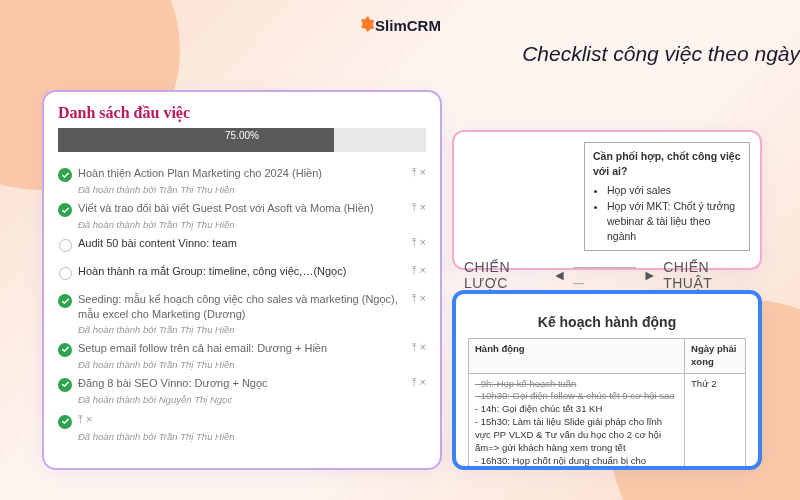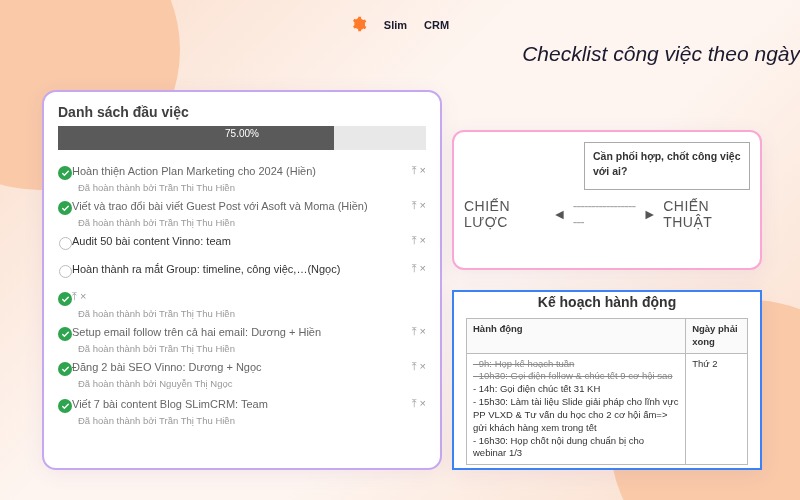--- a/index.html
+++ b/index.html
@@ -32,22 +32,22 @@
     .logo-wrap {
       position: absolute;
       top: 16px;
       left: 0;
       width: 100%;
       text-align: center;
     }
     .logo {
       display: inline-flex;
       align-items: center;
-      gap: 17px;
-      font-size: 11px;
+      gap: 0;
+      font-size: 15px;
       font-weight: 600;
       color: #1a1a2e;
     }
     .logo-text-bold { font-weight: 800; }
     .page-title {
       position: absolute;
       top: 42px;
       left: 0;
       width: 100%;
       text-align: right;
@@ -64,24 +64,25 @@
       width: 400px;
       height: 380px;
       background: #fff;
       border: 2px solid #c5a8f0;
       border-radius: 14px;
       padding: 12px 14px;
       box-shadow: 0 4px 20px rgba(100,70,160,0.08);
       overflow: hidden;
     }
     .checklist-header {
-      font-size: 14px;
+      font-size: 16px;
       font-weight: 600;
-      color: #404040;
+      color: #be185d;
       margin-bottom: 6px;
+      font-family: Liberation Serif, serif;
     }
     .progress-bar {
       position: relative;
       width: 100%;
       height: 24px;
       background: #e8e8e8;
       border-radius: 0;
       margin-bottom: 10px;
     }
     .progress-fill {
@@ -96,20 +97,21 @@
       height: 100%;
       text-align: center;
       font-size: 10px;
       line-height: 15px;
       color: #fff;
     }
     .task-row {
       display: flex;
       align-items: flex-start;
       padding: 4px 0;
+      gap: 6px;
       position: relative;
     }
     .task-icon {
       flex: 0 0 14px;
       height: 14px;
       margin-top: 2px;
       display: flex;
       align-items: center;
       justify-content: center;
     }
@@ -135,20 +137,21 @@
       line-height: 1.35;
       color: #333;
     }
     .task-text.done { color: #666; }
     .task-completed-by {
       font-size: 9.5px;
       color: #999;
       padding-left: 20px;
       margin-top: -2px;
       margin-bottom: 2px;
+      font-style: italic;
     }
     .task-actions {
       flex: 0 0 auto;
       display: flex;
       gap: 3px;
       font-size: 11px;
       color: #999;
     }
     
     .panel-collab {
@@ -187,23 +190,23 @@
     }
     .arrow-row .dashes { color: #aaa; letter-spacing: -1px; }
     
     .panel-plan {
       position: absolute;
       top: 290px;
       right: 38px;
       width: 310px;
       height: 180px;
       background: #fff;
-      border: 2px solid #3b82f6;
-      border-radius: 0;
-      padding: 2px 12px;
+      border: 4px solid #3b82f6;
+      border-radius: 12px;
+      padding: 20px 12px;
       box-shadow: 0 4px 20px rgba(100,70,160,0.08);
       overflow: hidden;
     }
     .plan-title {
       text-align: center;
       font-size: 14px;
       font-weight: 700;
       color: #333;
       margin-bottom: 8px;
     }
@@ -303,20 +306,21 @@
   </div>
 
   <div class="task-row" style="margin-top:4px;">
     <span class="task-icon">
         <span class="check-circle">
           <svg viewBox="0 0 16 16">
             <path d="M3 8l3 3 7-7" stroke="#fff" stroke-width="2.5" fill="none" stroke-linecap="round"></path>
           </svg>
         </span>
       </span>
+    <span class="task-text done">Seeding: mẫu kế hoạch công việc cho sales và marketing (Ngọc), mẫu excel cho Marketing (Dương)</span>
     <span class="task-actions">
         <span>⤒</span>
         <span>×</span>
       </span>
   </div>
   <div class="task-completed-by">Đã hoàn thành bởi Trần Thị Thu Hiền</div>
 
   <div class="task-row">
     <span class="task-icon">
         <span class="check-circle">
@@ -334,48 +338,51 @@
   <div class="task-completed-by">Đã hoàn thành bởi Trần Thị Thu Hiền</div>
 
   <div class="task-row">
     <span class="task-icon">
         <span class="check-circle">
           <svg viewBox="0 0 16 16">
             <path d="M3 8l3 3 7-7" stroke="#fff" stroke-width="2.5" fill="none" stroke-linecap="round"></path>
           </svg>
         </span>
       </span>
-    <span class="task-text done">Đăng 2 bài SEO Vinno: Dương + Ngọc</span>
+    <span class="task-text done">Đăng 8 bài SEO Vinno: Dương + Ngọc</span>
     <span class="task-actions">
         <span>⤒</span>
         <span>×</span>
       </span>
   </div>
   <div class="task-completed-by">Đã hoàn thành bởi Nguyễn Thị Ngọc</div>
 
   <div class="task-row" style="margin-top:4px;">
     <span class="task-icon">
         <span class="check-circle">
           <svg viewBox="0 0 16 16">
             <path d="M3 8l3 3 7-7" stroke="#fff" stroke-width="2.5" fill="none" stroke-linecap="round"></path>
           </svg>
         </span>
       </span>
-    <span class="task-text done">Viết 7 bài content Blog SLimCRM: Team</span>
     <span class="task-actions">
         <span>⤒</span>
         <span>×</span>
       </span>
   </div>
   <div class="task-completed-by">Đã hoàn thành bởi Trần Thị Thu Hiền</div>
 </div>
 
 <div class="panel-collab">
   <div class="collab-cell" style="margin:0 0 0 120px;">
     <div class="collab-heading">Cần phối hợp, chốt công việc với ai?</div>
+    <ul class="collab-bullets">
+      <li>Họp với sales</li>
+      <li>Họp với MKT: Chốt ý tưởng webinar &amp; tài liệu theo ngành</li>
+    </ul>
   </div>
   <div class="arrow-row">
     <span>CHIẾN LƯỢC</span>
     <span>◄</span>
     <span class="dashes">--------------------</span>
     <span>►</span>
     <span>CHIẾN THUẬT</span>
   </div>
 </div>
 

